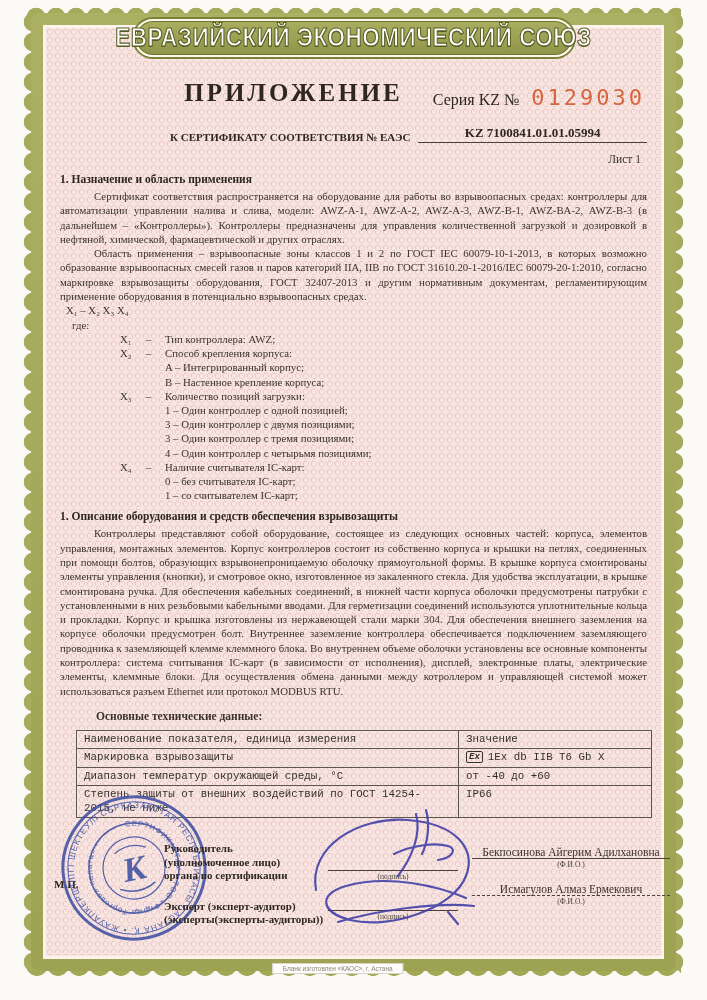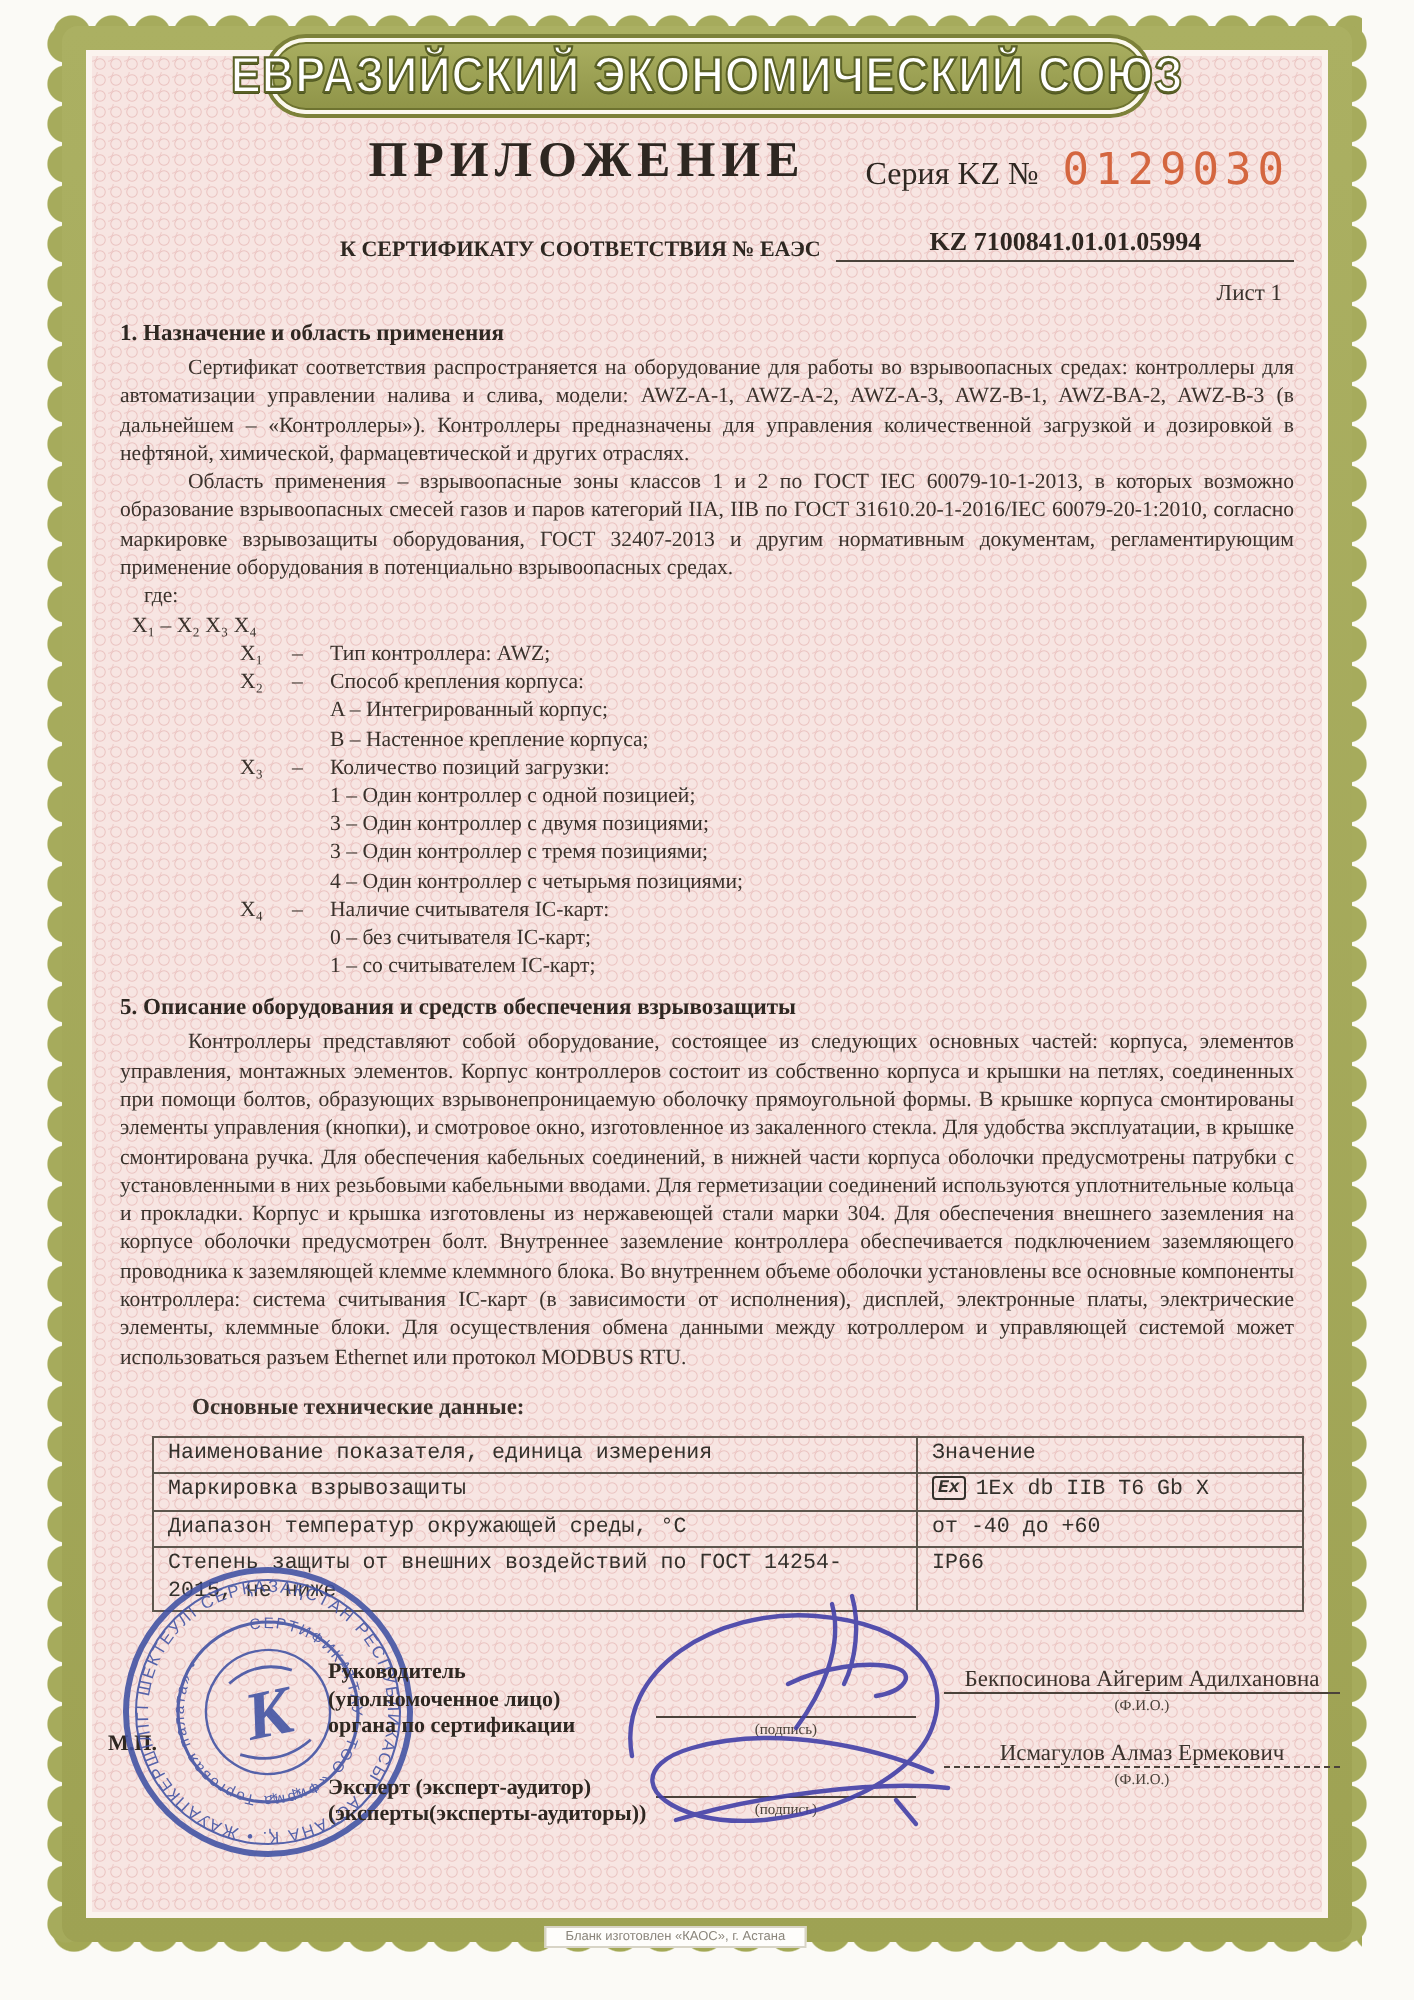--- a/index.html
+++ b/index.html
@@ -39,21 +39,21 @@
   .banner{width:436px;height:34px;margin:-9px auto 0 auto;position:relative;
     background:linear-gradient(180deg,#a9ae60,#8f9448);
     border:2px solid #fbf8ee;border-radius:22px;
     box-shadow:0 0 0 2px #7c8139, inset 0 0 0 1px #6e7330;
     display:flex;align-items:center;justify-content:center;}
   .banner span{
     font-family:"Liberation Sans","DejaVu Sans",sans-serif;
     font-weight:bold;font-size:22.5px;letter-spacing:.5px;color:#fff;
     -webkit-text-stroke:1px #5a6126;
     text-shadow:0 1px 0 #4c5420;transform:scaleY(1.12);white-space:nowrap;}
-  .title-row{position:relative;height:42px;margin-top:8px;}
+  .title-row{position:relative;height:42px;margin-top:20px;}
   .main-title{position:absolute;left:80px;right:200px;text-align:center;top:2px;
     font-size:25px;font-weight:bold;letter-spacing:3px;color:#2e2721;}
   .series{position:absolute;right:2px;top:8px;display:flex;align-items:baseline;gap:12px;}
   .series-label{font-size:16px;color:#2e2721;}
   .series-number{font-family:"DejaVu Sans Mono","Liberation Mono",monospace;
     font-size:22px;letter-spacing:3px;color:#d4663f;}
   .cert-row{display:flex;align-items:flex-end;margin-top:6px;padding-left:110px;}
   .cert-label{font-size:11px;font-weight:bold;white-space:nowrap;color:#2e2721;}
   .cert-num-box{flex:1;margin-left:8px;border-bottom:1.5px solid #4a423a;
     text-align:center;font-size:13px;font-weight:bold;color:#2e2721;padding-bottom:1px;}
@@ -127,22 +127,22 @@
     <span class="cert-num-box">KZ 7100841.01.01.05994</span>
   </div>
 
   <div class="sheet">Лист 1</div>
 
   <div class="sec-heading">1.  Назначение и область применения</div>
   <p class="para">Сертификат соответствия распространяется на оборудование для работы во взрывоопасных средах: контроллеры для автоматизации управлении налива и слива, модели: AWZ-A-1, AWZ-A-2, AWZ-A-3, AWZ-B-1, AWZ-BA-2, AWZ-B-3 (в дальнейшем – «Контроллеры»). Контроллеры предназначены для управления количественной загрузкой и дозировкой в нефтяной, химической, фармацевтической и других отраслях.</p>
   <p class="para">Область применения – взрывоопасные зоны классов 1 и 2 по ГОСТ IEC 60079-10-1-2013, в которых возможно образование взрывоопасных смесей газов и паров категорий IIА, IIВ по ГОСТ 31610.20-1-2016/IEC 60079-20-1:2010, согласно маркировке взрывозащиты оборудования, ГОСТ 32407-2013 и другим нормативным документам, регламентирующим применение оборудования в потенциально взрывоопасных средах.</p>
 
   <div class="structure">
+    <div class="plain">X₁ – X₂ X₃ X₄</div>
     <div class="plain" style="margin-left:6px">где:</div>
-    <div class="plain">X₁ – X₂ X₃ X₄</div>
 
     <div class="xrow">
       <span class="xterm">X₁</span>
       <span class="xdash">–</span>
       <span>Тип контроллера: AWZ;</span>
     </div>
 
     <div class="xrow">
       <span class="xterm">X₂</span>
       <span class="xdash">–</span>
@@ -163,21 +163,21 @@
 
     <div class="xrow">
       <span class="xterm">X₄</span>
       <span class="xdash">–</span>
       <span>Наличие считывателя IC-карт:</span>
     </div>
     <div class="xsub">0 – без считывателя IC-карт;</div>
     <div class="xsub">1 – со считывателем IC-карт;</div>
   </div>
 
-  <div class="sec-heading">5.  Описание оборудования и средств обеспечения взрывозащиты</div>
+  <div class="sec-heading">1.  Описание оборудования и средств обеспечения взрывозащиты</div>
   <p class="para">Контроллеры представляют собой оборудование, состоящее из следующих основных частей: корпуса, элементов управления, монтажных элементов. Корпус контроллеров состоит из собственно корпуса и крышки на петлях, соединенных при помощи болтов, образующих взрывонепроницаемую оболочку прямоугольной формы. В крышке корпуса смонтированы элементы управления (кнопки), и смотровое окно, изготовленное из закаленного стекла. Для удобства эксплуатации, в крышке смонтирована ручка. Для обеспечения кабельных соединений, в нижней части корпуса оболочки предусмотрены патрубки с установленными в них резьбовыми кабельными вводами. Для герметизации соединений используются уплотнительные кольца и прокладки. Корпус и крышка изготовлены из нержавеющей стали марки 304. Для обеспечения внешнего заземления на корпусе оболочки предусмотрен болт. Внутреннее заземление контроллера обеспечивается подключением заземляющего проводника к заземляющей клемме клеммного блока. Во внутреннем объеме оболочки установлены все основные компоненты контроллера: система считывания IC-карт (в зависимости от исполнения), дисплей, электронные платы, электрические элементы, клеммные блоки. Для осуществления обмена данными между котроллером и управляющей системой может использоваться разъем Ethernet или протокол MODBUS RTU.</p>
 
   <div class="tbl-title">Основные технические данные:</div>
 
   <table>
     <tbody>
       <tr>
         <td>Наименование показателя, единица измерения</td>
         <td class="val">Значение</td>
       </tr>

